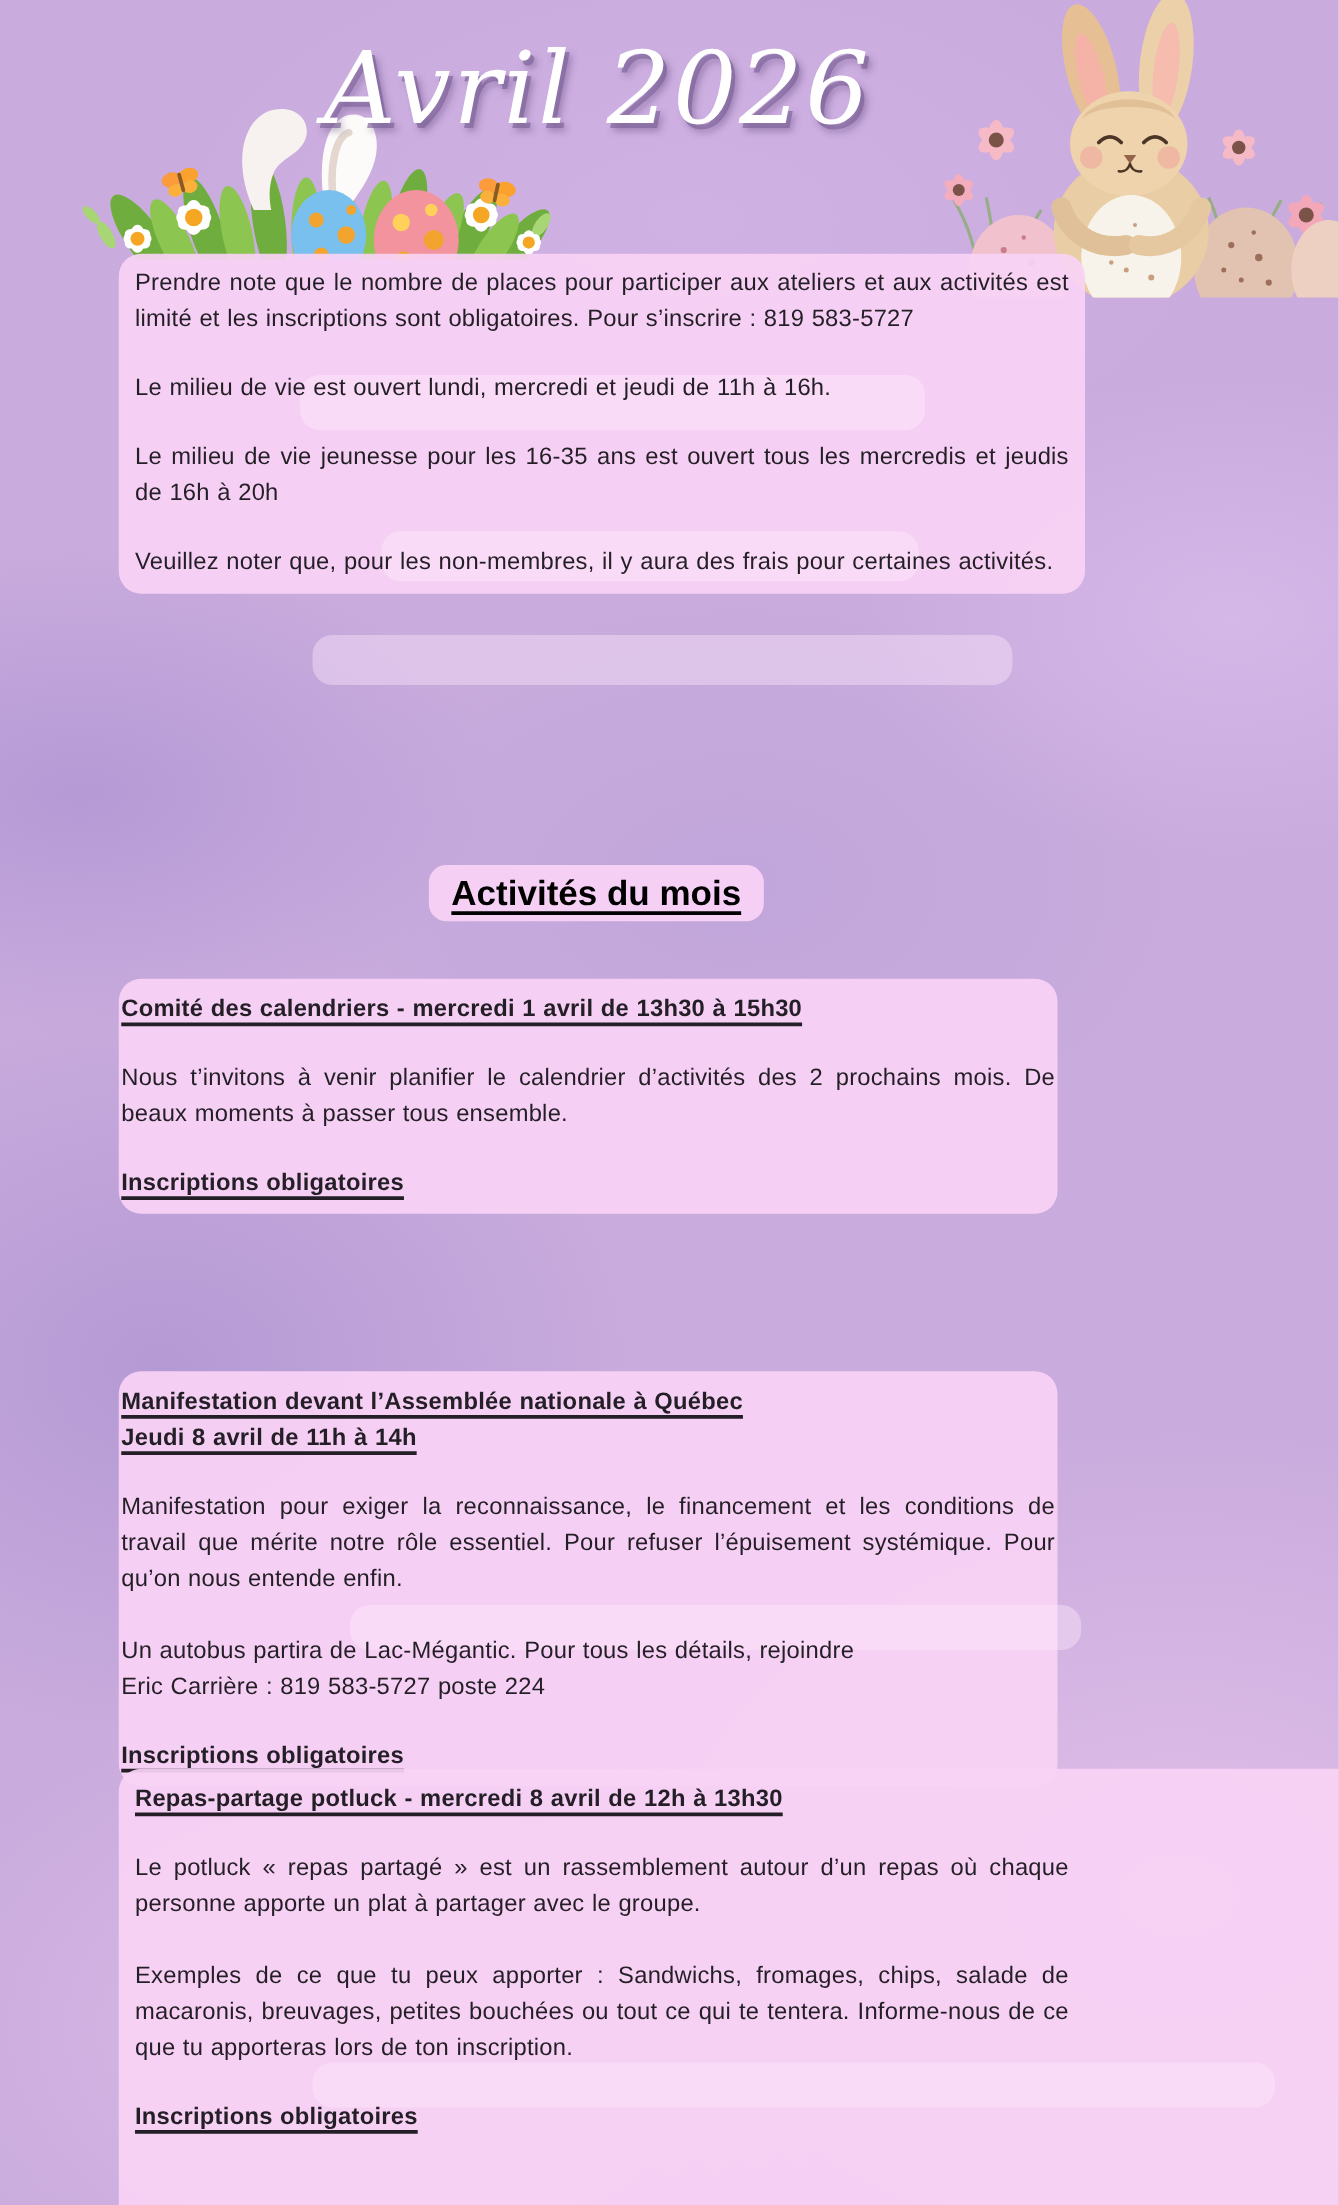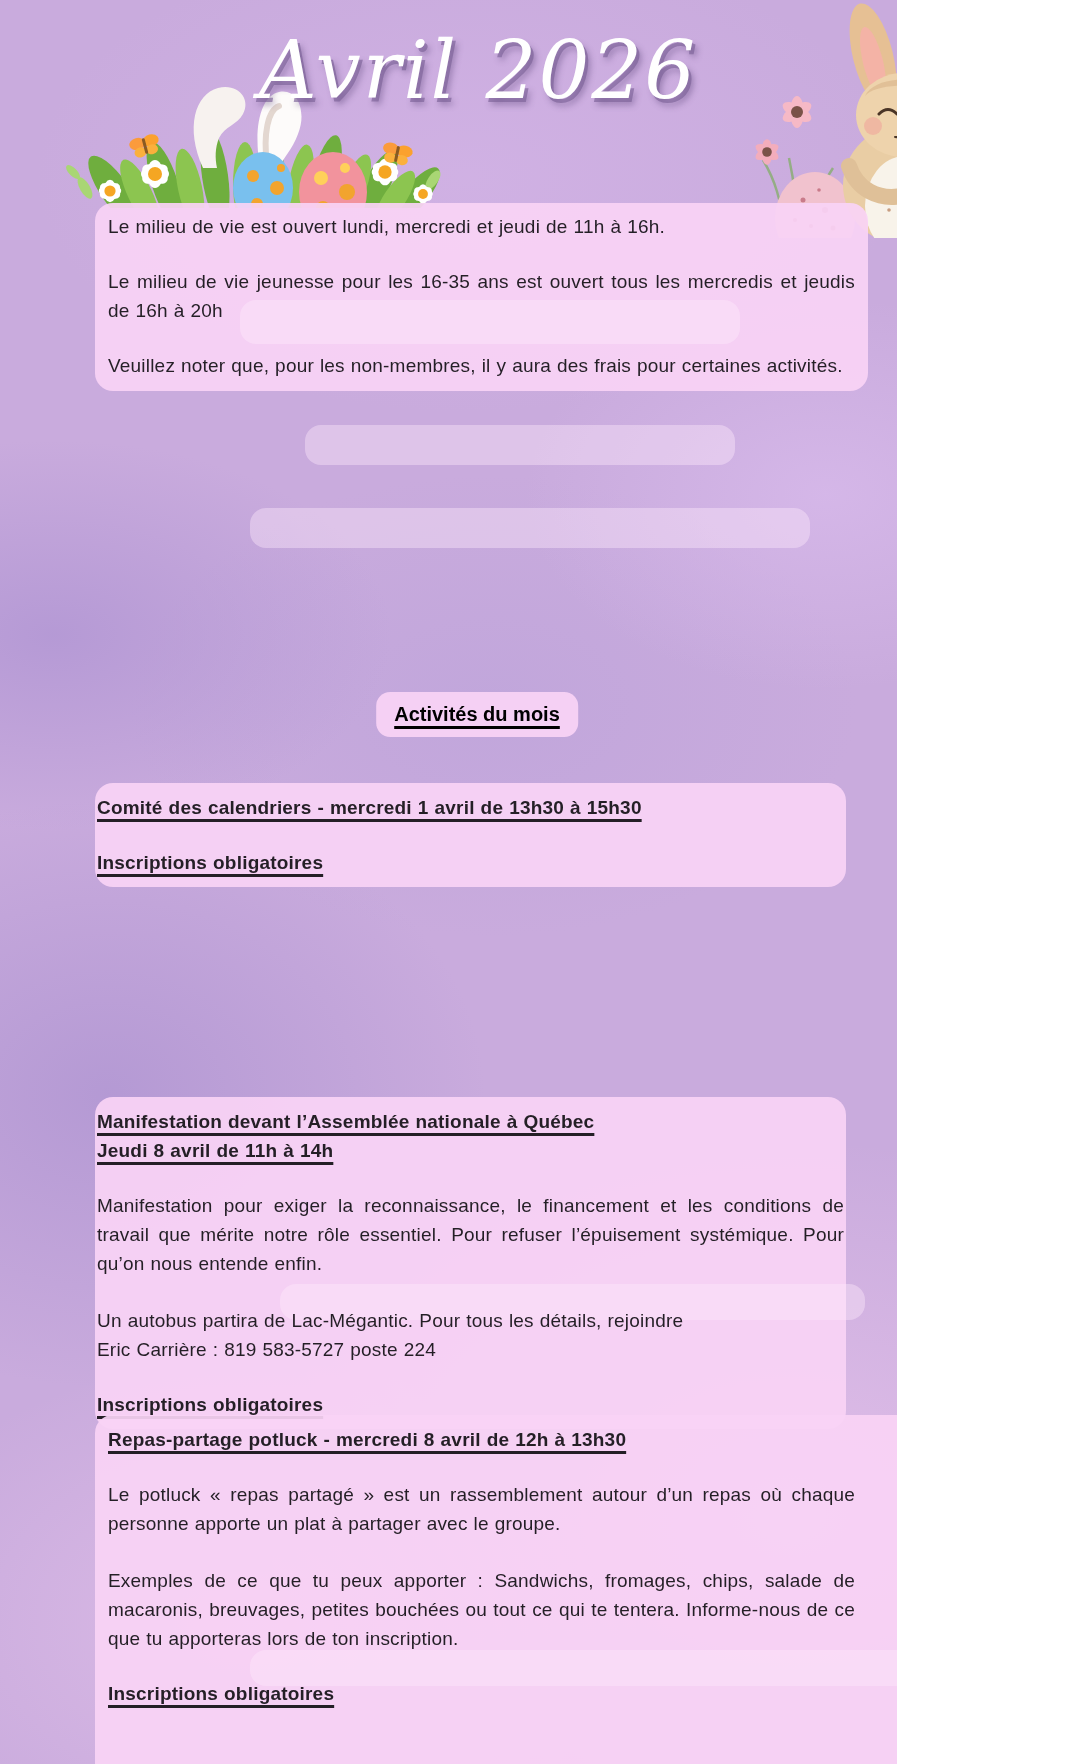--- a/index.html
+++ b/index.html
@@ -1,17 +1,17 @@
 <!DOCTYPE html>
 <html><head>
 <meta charset="utf-8">
 <style>
   html,body{margin:0;padding:0;}
   body{width:1071px;height:1764px;overflow:hidden;font-family:"Liberation Sans",sans-serif;}
-  .page{position:relative;width:897px;height:1764px;overflow:hidden;
+  .page{position:relative;width:1071px;height:1764px;overflow:hidden;
     background-color:#c9abdd;
     background-image:
       radial-gradient(ellipse 520px 300px at 6% 36%, rgba(168,142,208,.60), transparent 65%),
       radial-gradient(ellipse 430px 280px at 92% 28%, rgba(219,189,238,.65), transparent 70%),
       radial-gradient(ellipse 620px 340px at 52% 10%, rgba(214,182,233,.55), transparent 70%),
       radial-gradient(ellipse 540px 420px at 12% 62%, rgba(160,136,203,.50), transparent 70%),
       radial-gradient(ellipse 520px 330px at 55% 40%, rgba(183,160,217,.45), transparent 70%),
       radial-gradient(ellipse 760px 540px at 88% 86%, rgba(240,203,240,.60), transparent 70%),
       radial-gradient(ellipse 560px 380px at 28% 92%, rgba(233,198,237,.55), transparent 70%);
   }
@@ -28,21 +28,21 @@
   .overlap{position:absolute;background:rgba(255,236,253,.40);border-radius:16px;z-index:0;}
   .rel{position:relative;z-index:1;}
   h2{margin:0;font-size:19px;line-height:29px;font-weight:bold;
     text-decoration:underline;text-decoration-thickness:2.5px;text-underline-offset:5px;}
   .note{font-weight:bold;text-decoration:underline;text-decoration-thickness:2.5px;
     text-underline-offset:5px;text-align:left !important;}
   .u{text-decoration:underline;text-decoration-thickness:2px;text-underline-offset:5px;}
   .intro-block{left:95px;top:203px;width:747px;padding:9px 13px 11px;}
   .month-box{position:absolute;z-index:2;top:692px;left:477px;transform:translateX(-50%);
     background:rgba(249,211,245,.93);border-radius:14px;padding:8px 18px;white-space:nowrap;}
-  .month-box h2{font-size:20px;}
+  .month-box h2{font-size:28px;}
   .s1-block{left:95px;top:783px;width:747px;}
   .s2-block{left:95px;top:1097px;width:747px;}
   .s2-block .p2{margin-top:28px;text-align:left;}
   .s3-block{left:95px;top:1415px;width:950px;height:349px;border-radius:18px 0 0 0;padding:10px 13px 0;}
   .s3-block .inner{width:747px;}
   .s3-block .p2{margin-top:28px;}
   .nowrap-lines{text-align:left !important;}
 </style>
 </head>
 <body>
@@ -242,32 +242,34 @@
     </svg>
   </div>
 
   <div class="title">Avril 2026</div>
 
   <div class="block intro-block">
     <div class="overlap" style="left:145px;top:97px;width:500px;height:44px;"></div>
     <div class="overlap" style="left:210px;top:222px;width:430px;height:40px;"></div>
     <div class="overlap" style="left:155px;top:305px;width:560px;height:40px;"></div>
     <div class="rel">
+      <p>Prendre note que le nombre de places pour participer aux ateliers et aux activités est limité et les inscriptions sont obligatoires. Pour s’inscrire : 819 583-5727</p>
       <p>Le milieu de vie est ouvert lundi, mercredi et jeudi de 11h à 16h.</p>
       <p>Le milieu de vie jeunesse pour les 16-35 ans est ouvert tous les mercredis et jeudis de 16h à 20h</p>
       <p>Veuillez noter que, pour les non-membres, il y aura des frais pour certaines activités.</p>
     </div>
   </div>
 
   <div class="month-box">
     <h2>Activités du mois</h2>
   </div>
 
   <div class="block s1-block">
     <h2>Comité des calendriers - mercredi 1 avril de 13h30 à 15h30</h2>
+    <p>Nous t’invitons à venir planifier le calendrier d’activités des 2 prochains mois. De beaux moments à passer tous ensemble.</p>
     <div class="note">Inscriptions obligatoires</div>
   </div>
 
   <div class="block s2-block">
     <div class="overlap" style="left:185px;top:187px;width:585px;height:36px;"></div>
     <div class="rel">
       <h2><span>Manifestation devant l’Assemblée nationale à Québec</span><br><span>Jeudi 8 avril de 11h à 14h</span></h2>
       <p>Manifestation pour exiger la reconnaissance, le financement et les conditions de travail que mérite notre rôle essentiel. Pour refuser l’épuisement systémique. Pour qu’on nous entende enfin.</p>
       <p class="p2 nowrap-lines"><span>Un autobus partira de Lac-Mégantic. Pour tous les détails, rejoindre</span><br><span>Eric Carrière : 819 583-5727 poste 224</span></p>
       <div class="note">Inscriptions obligatoires</div>

